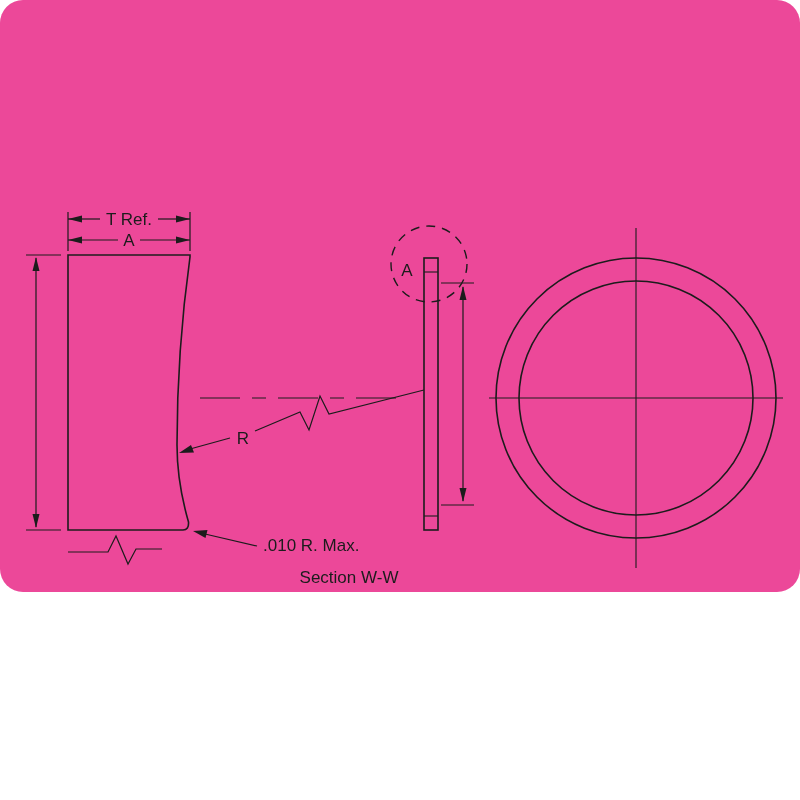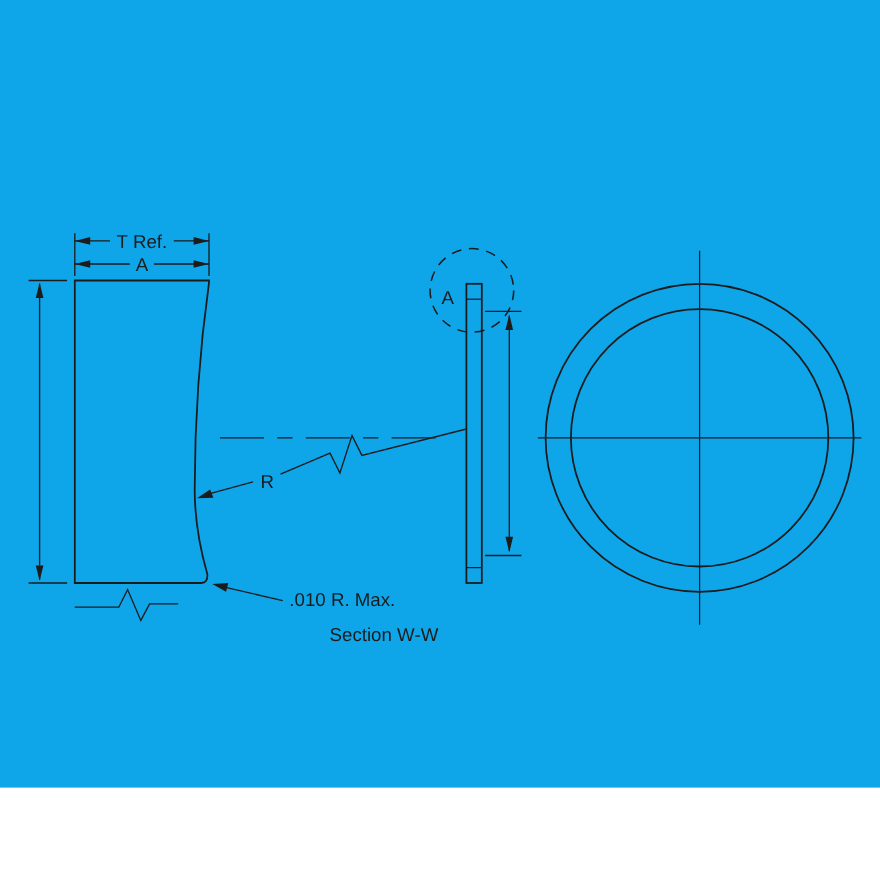--- a/index.html
+++ b/index.html
@@ -5,22 +5,23 @@
   html, body {
     margin: 0;
     padding: 0;
     background: #ffffff;
     width: 800px;
     height: 800px;
     overflow: hidden;
   }
   .drawing-wrap {
     width: 800px;
-    height: 716px;
-    background: #0ea5e9;
+    height: 592px;
+    background: #ec4899;
+    border-radius: 23px;
   }
   svg text {
     font-family: "Liberation Sans", "DejaVu Sans", sans-serif;
     font-size: 17px;
     fill: #1c1c1c;
   }
   .ln   { stroke: #1c1c1c; fill: none; stroke-width: 1.6; }
   .thin { stroke: #1c1c1c; fill: none; stroke-width: 1.1; }
   .dim  { stroke: #1c1c1c; fill: none; stroke-width: 1.2; }
   .arrow { fill: #1c1c1c; stroke: none; }

